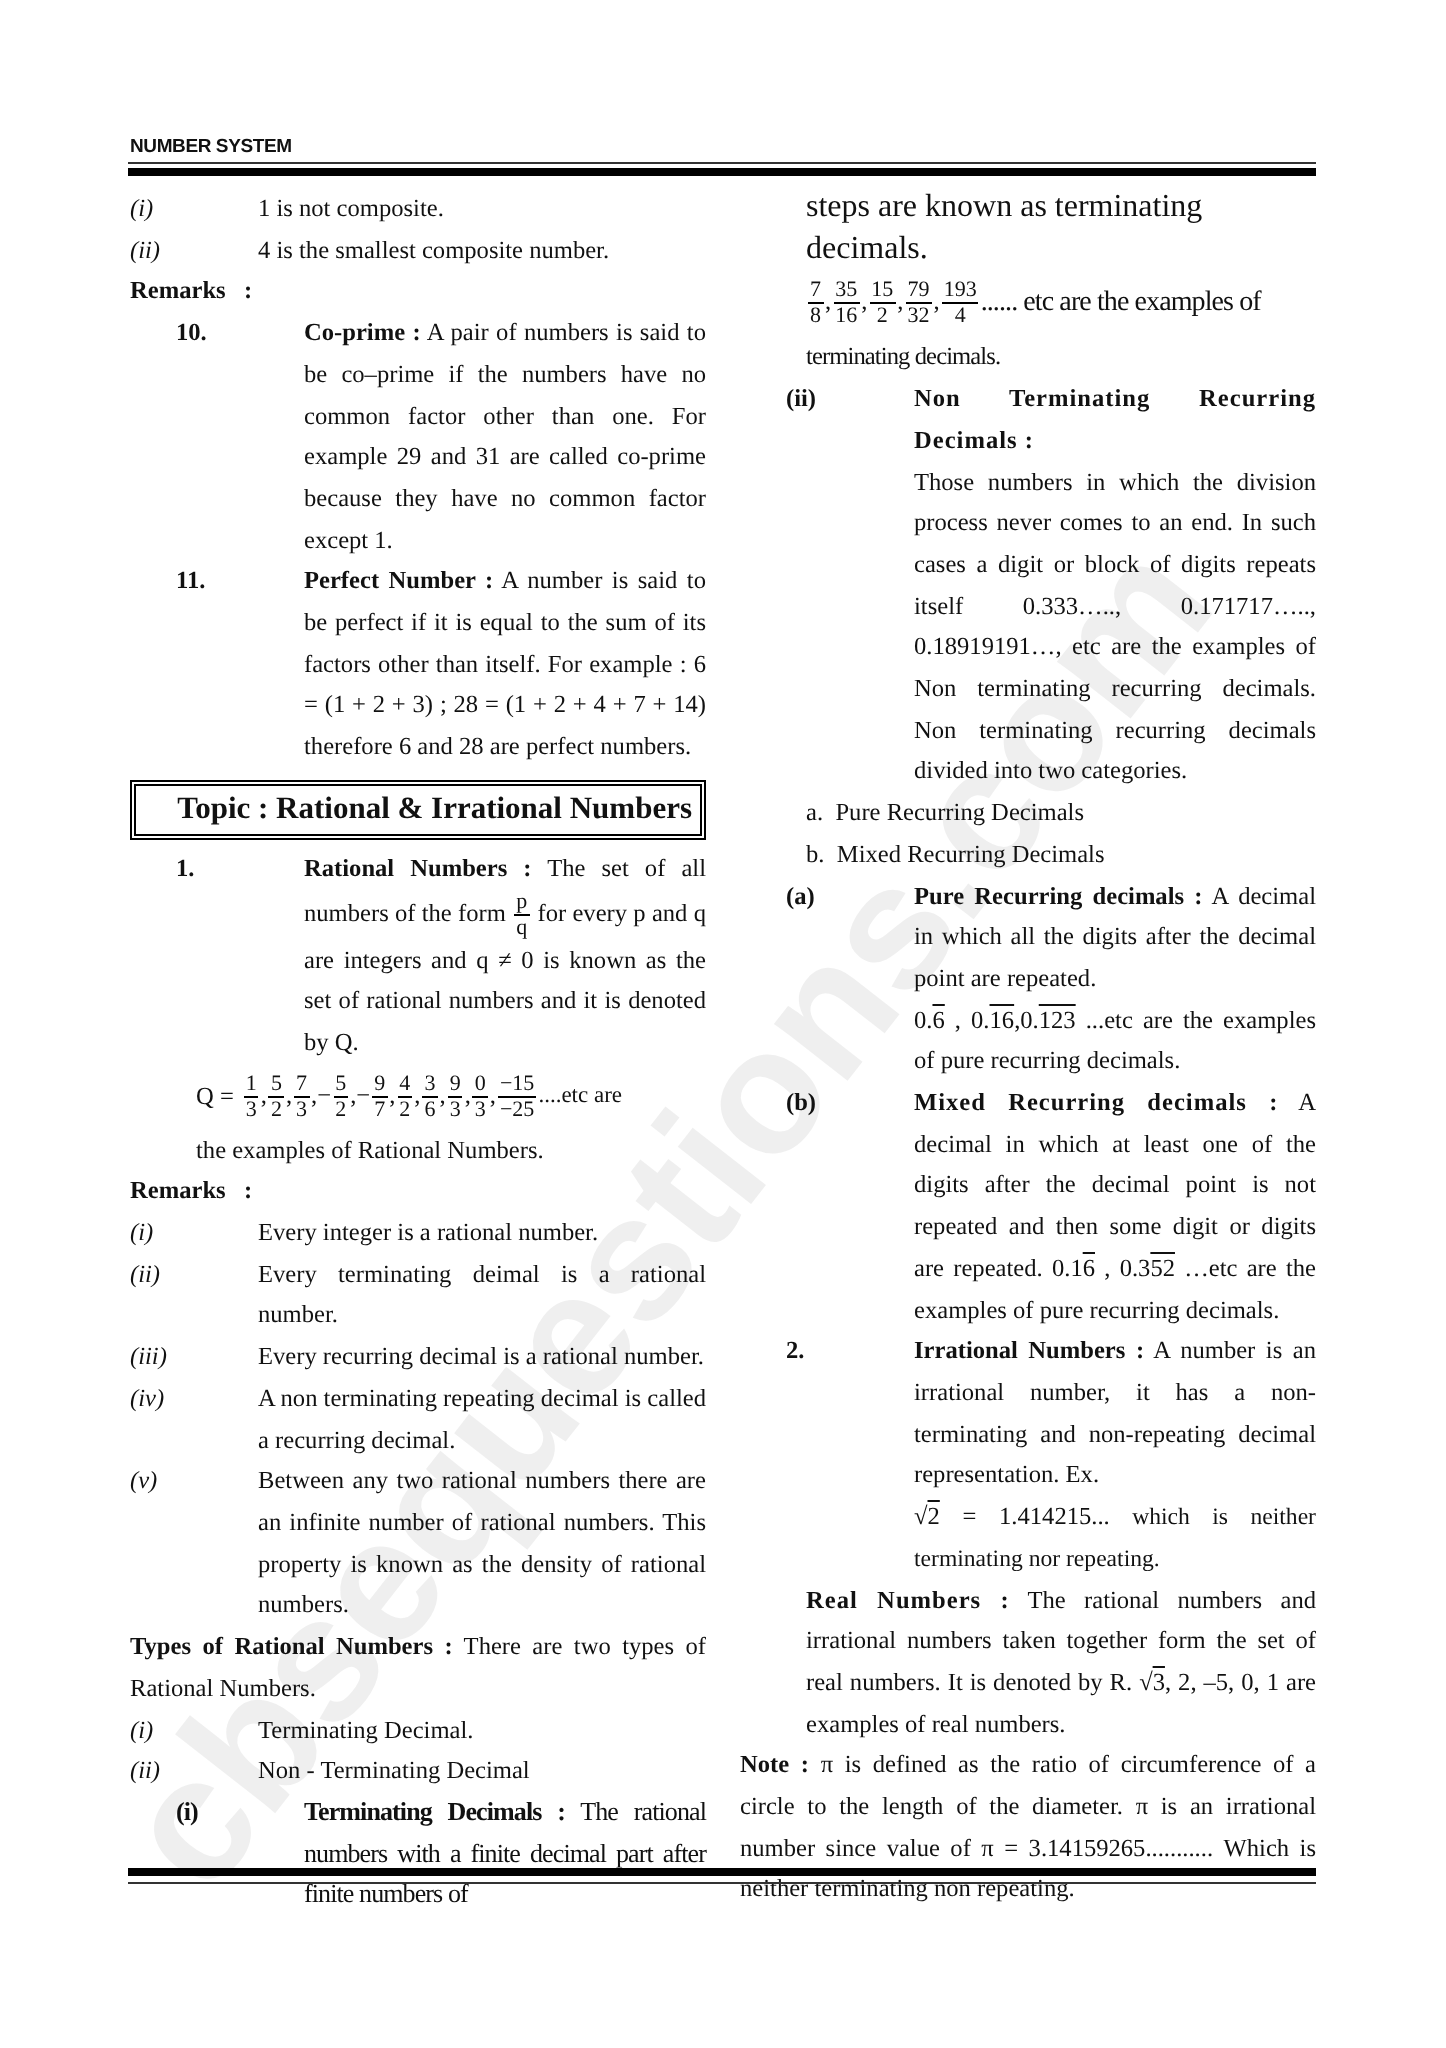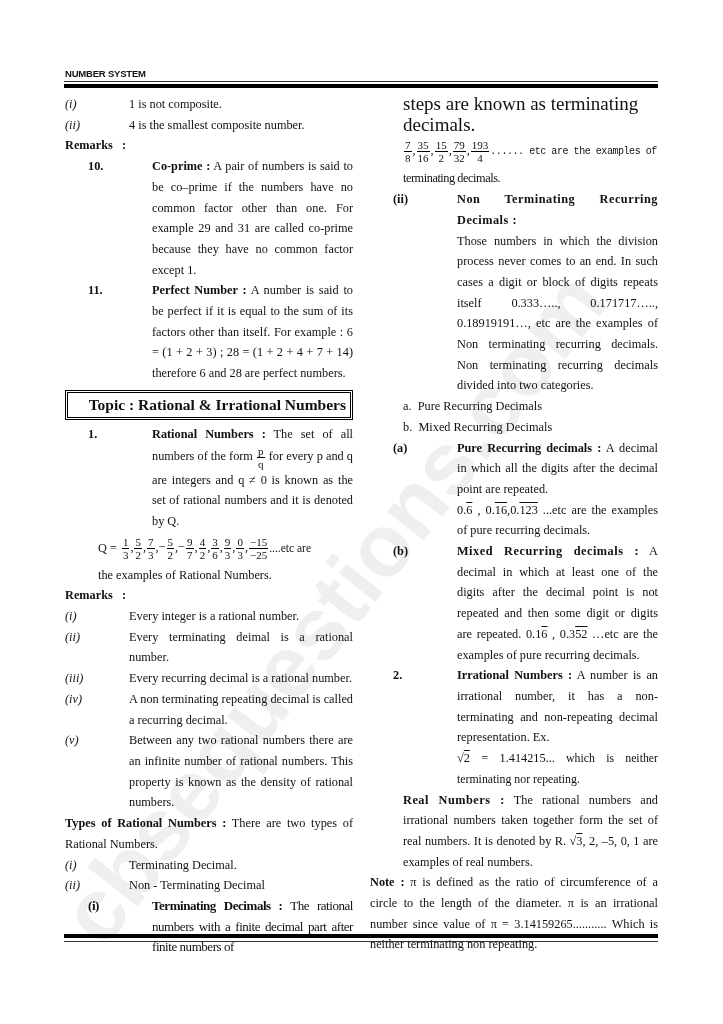--- a/index.html
+++ b/index.html
@@ -113,24 +113,24 @@
     <span class="lab lab-i">(ii)</span>
     <span class="txt">Non - Terminating Decimal</span>
   </div>
   <div class="row cond" style="font-size:13px;">
     <span class="lab lab-b">(i)</span>
     <span class="txt"><span class="b">Terminating Decimals :</span><span> The rational numbers with a finite decimal part after finite numbers of</span></span>
   </div>
 </div>
 
 <div class="col col-right">
-  <div class="indent" style="font-size:19px; padding-left:33px;">steps are known as terminating decimals.</div>
+  <div class="indent" style="font-size:16px; padding-left:33px;">steps are known as terminating decimals.</div>
   <div class="math-line">
     <span id="t-examples"><span class="frac"><span class="num">7</span><span class="den">8</span></span><span>,</span><span class="frac"><span class="num">35</span><span class="den">16</span></span><span>,</span><span class="frac"><span class="num">15</span><span class="den">2</span></span><span>,</span><span class="frac"><span class="num">79</span><span class="den">32</span></span><span>,</span><span class="frac"><span class="num">193</span><span class="den">4</span></span></span>
-    <span style="font-size:10px;font-family:Liberation Mono, monospace;" class="cond"> ...... etc are the examples of</span>
+    <span style="font-size:14px;" class="cond"> ...... etc are the examples of</span>
   </div>
   <div class="indent cond">terminating decimals.</div>
 
   <div class="row">
     <span class="lab lab-b">(ii)</span>
     <span class="txt"><span class="b wide">Non Terminating Recurring Decimals :</span><br><span>Those numbers in which the division process never comes to an end. In such cases a digit or block of digits repeats itself  0.333….., 0.171717….., 0.18919191…, etc are the examples of Non terminating recurring  decimals. Non terminating recurring  decimals divided into two categories.</span></span>
   </div>
   <div class="sub" style="padding-left:33px;"><span>a.</span>&nbsp;&nbsp;<span>Pure Recurring Decimals</span></div>
   <div class="sub" style="padding-left:33px;"><span>b.</span>&nbsp;&nbsp;<span>Mixed Recurring Decimals</span></div>
 

